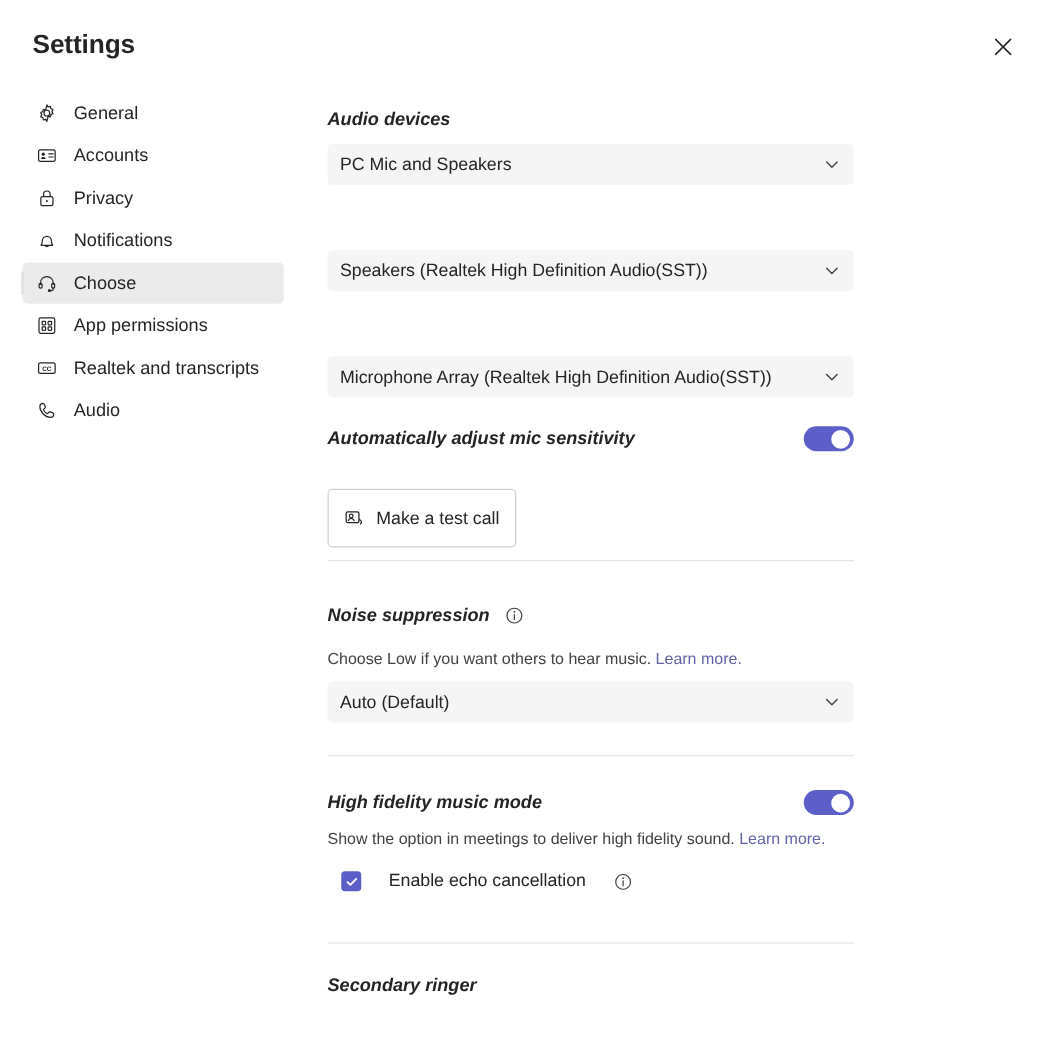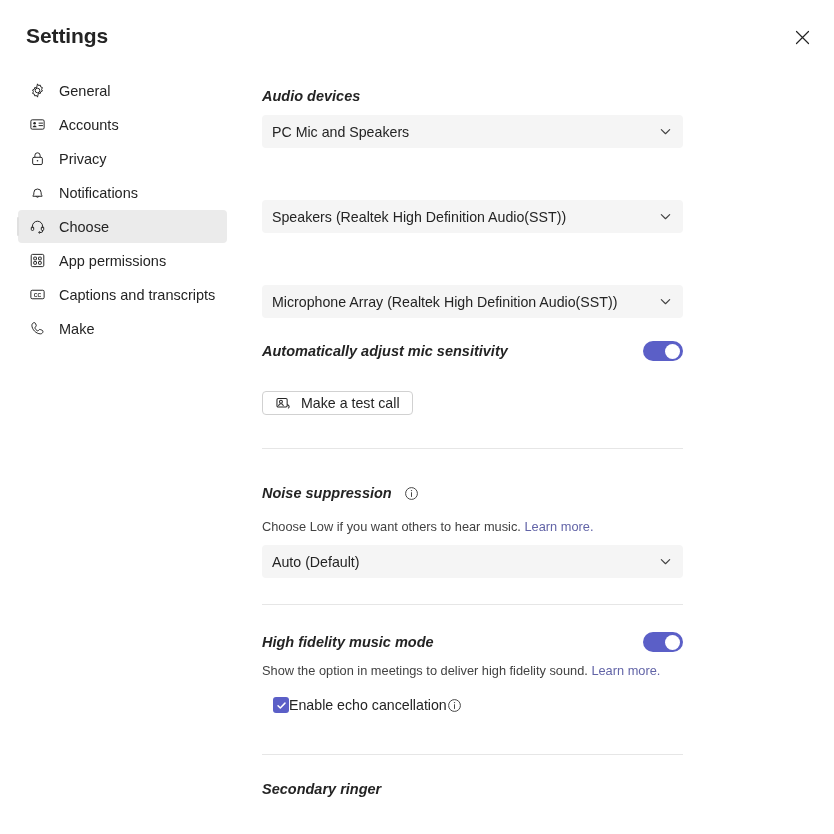--- a/index.html
+++ b/index.html
@@ -175,21 +175,21 @@
   .row-between {
     display: flex;
     align-items: center;
     justify-content: space-between;
   }
 
   .test-call-btn {
     display: inline-flex;
     align-items: center;
     gap: 9px;
-    height: 24px;
+    height: 47px;
     padding: 0 12px;
     background: #ffffff;
     border: 1px solid #d1d1d1;
     border-radius: 4px;
     font-size: 14.2px;
     color: #242424;
     cursor: pointer;
     font-family: "Liberation Sans", sans-serif;
   }
   .test-call-btn svg { display: block; }
@@ -208,21 +208,21 @@
 
   .divider {
     height: 1px;
     background: #e6e6e6;
     width: 100%;
   }
 
   .checkbox-row {
     display: flex;
     align-items: flex-end;
-    gap: 0;
+    gap: 22px;
   }
   .checkbox {
     width: 16px;
     height: 16px;
     border-radius: 3px;
     background: #5b5fc7;
     display: flex;
     align-items: center;
     justify-content: center;
     cursor: pointer;
@@ -338,30 +338,30 @@
     <span class="nav-label">App permissions</span>
   </div>
 
   <div class="nav-item">
     <span class="nav-icon">
       <svg width="17" height="17" viewBox="0 0 20 20" fill="none" stroke="#242424" stroke-width="1.15">
         <rect x="2.2" y="5" width="15.6" height="10" rx="1.6"></rect>
         <text x="10" y="12.6" font-size="6.1" font-family="Liberation Sans, sans-serif" fill="#242424" stroke="none" text-anchor="middle" font-weight="600">CC</text>
       </svg>
     </span>
-    <span class="nav-label">Captions and transcripts</span>
+    <span class="nav-label">Realtek and transcripts</span>
   </div>
 
   <div class="nav-item">
     <span class="nav-icon">
       <svg width="17" height="17" viewBox="0 0 20 20" fill="none" stroke="#242424" stroke-width="1.15">
         <path d="M6.1 3.1c.9 0 1.4.5 1.7 1.3l.7 1.9c.2.6.1 1.1-.4 1.5l-1 .8c-.2.2-.3.4-.2.7.5 1.5 1.8 2.9 3.3 3.5.3.1.5 0 .7-.2l.8-1c.4-.5.9-.6 1.5-.4l1.9.7c.8.3 1.3.8 1.3 1.7 0 1.5-1.3 2.7-2.9 2.7-5 0-10.1-5.1-10.1-10.1 0-1.6 1.2-2.9 2.7-3.1z" stroke-linejoin="round"></path>
       </svg>
     </span>
-    <span class="nav-label">Make</span>
+    <span class="nav-label">Audio</span>
   </div>
 
 </nav>
 
 <main class="main">
 
   <div class="section-title p-audio-title">Audio devices</div>
 
   <div class="dropdown p-audio-dd">
     <span class="dropdown-value">PC Mic and Speakers</span>

